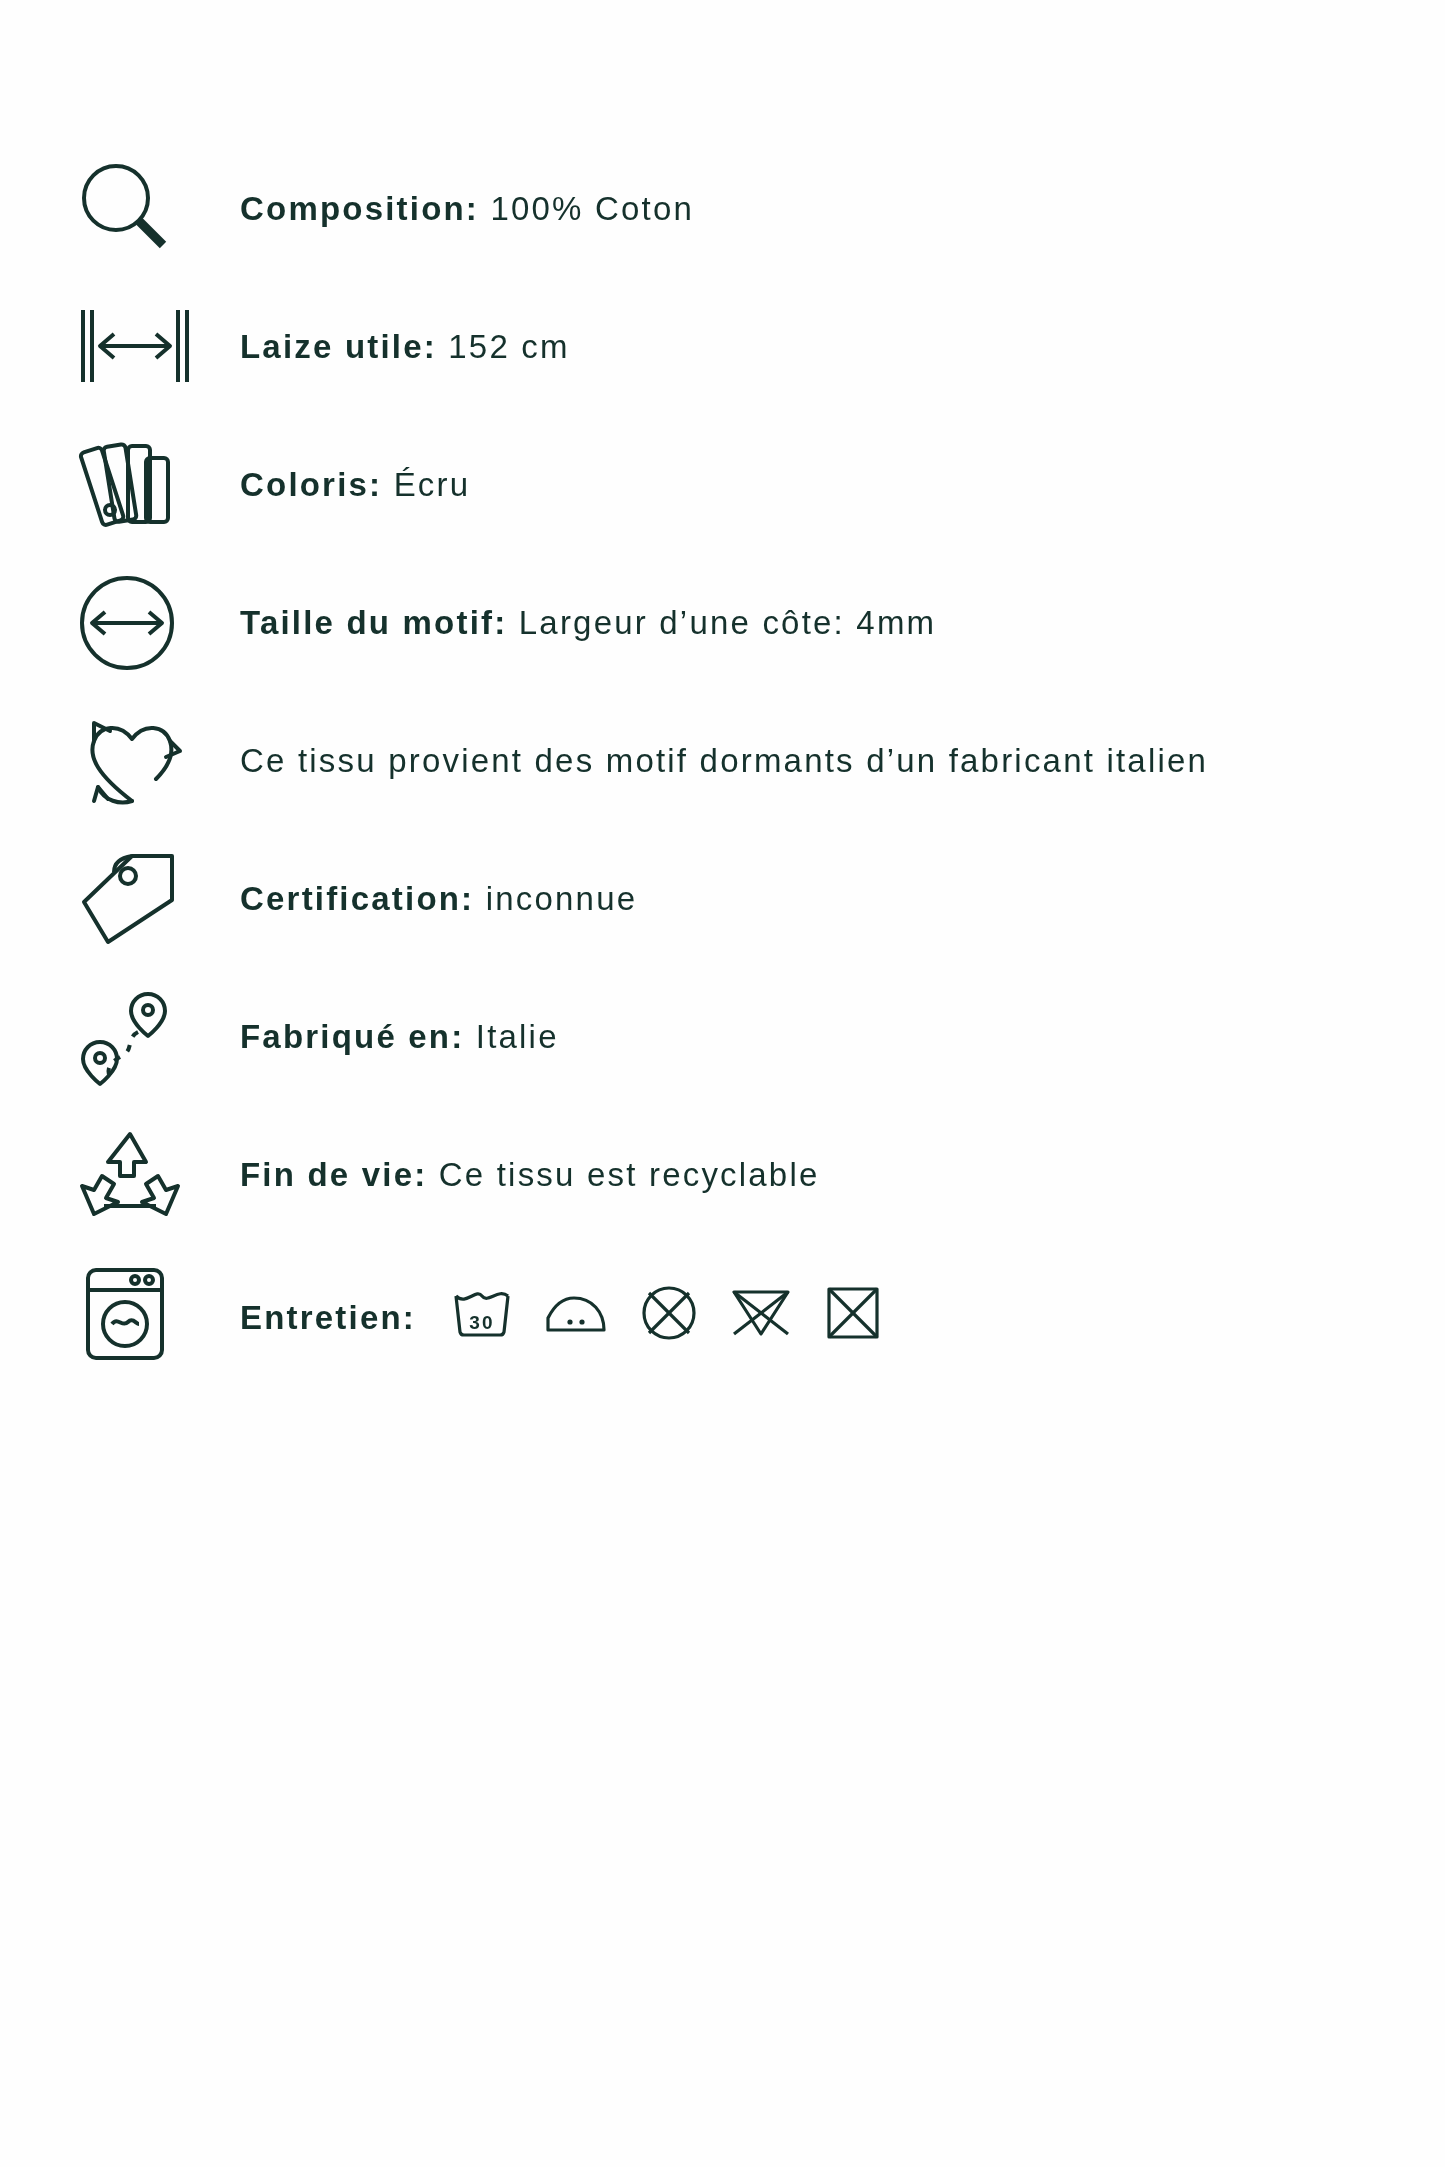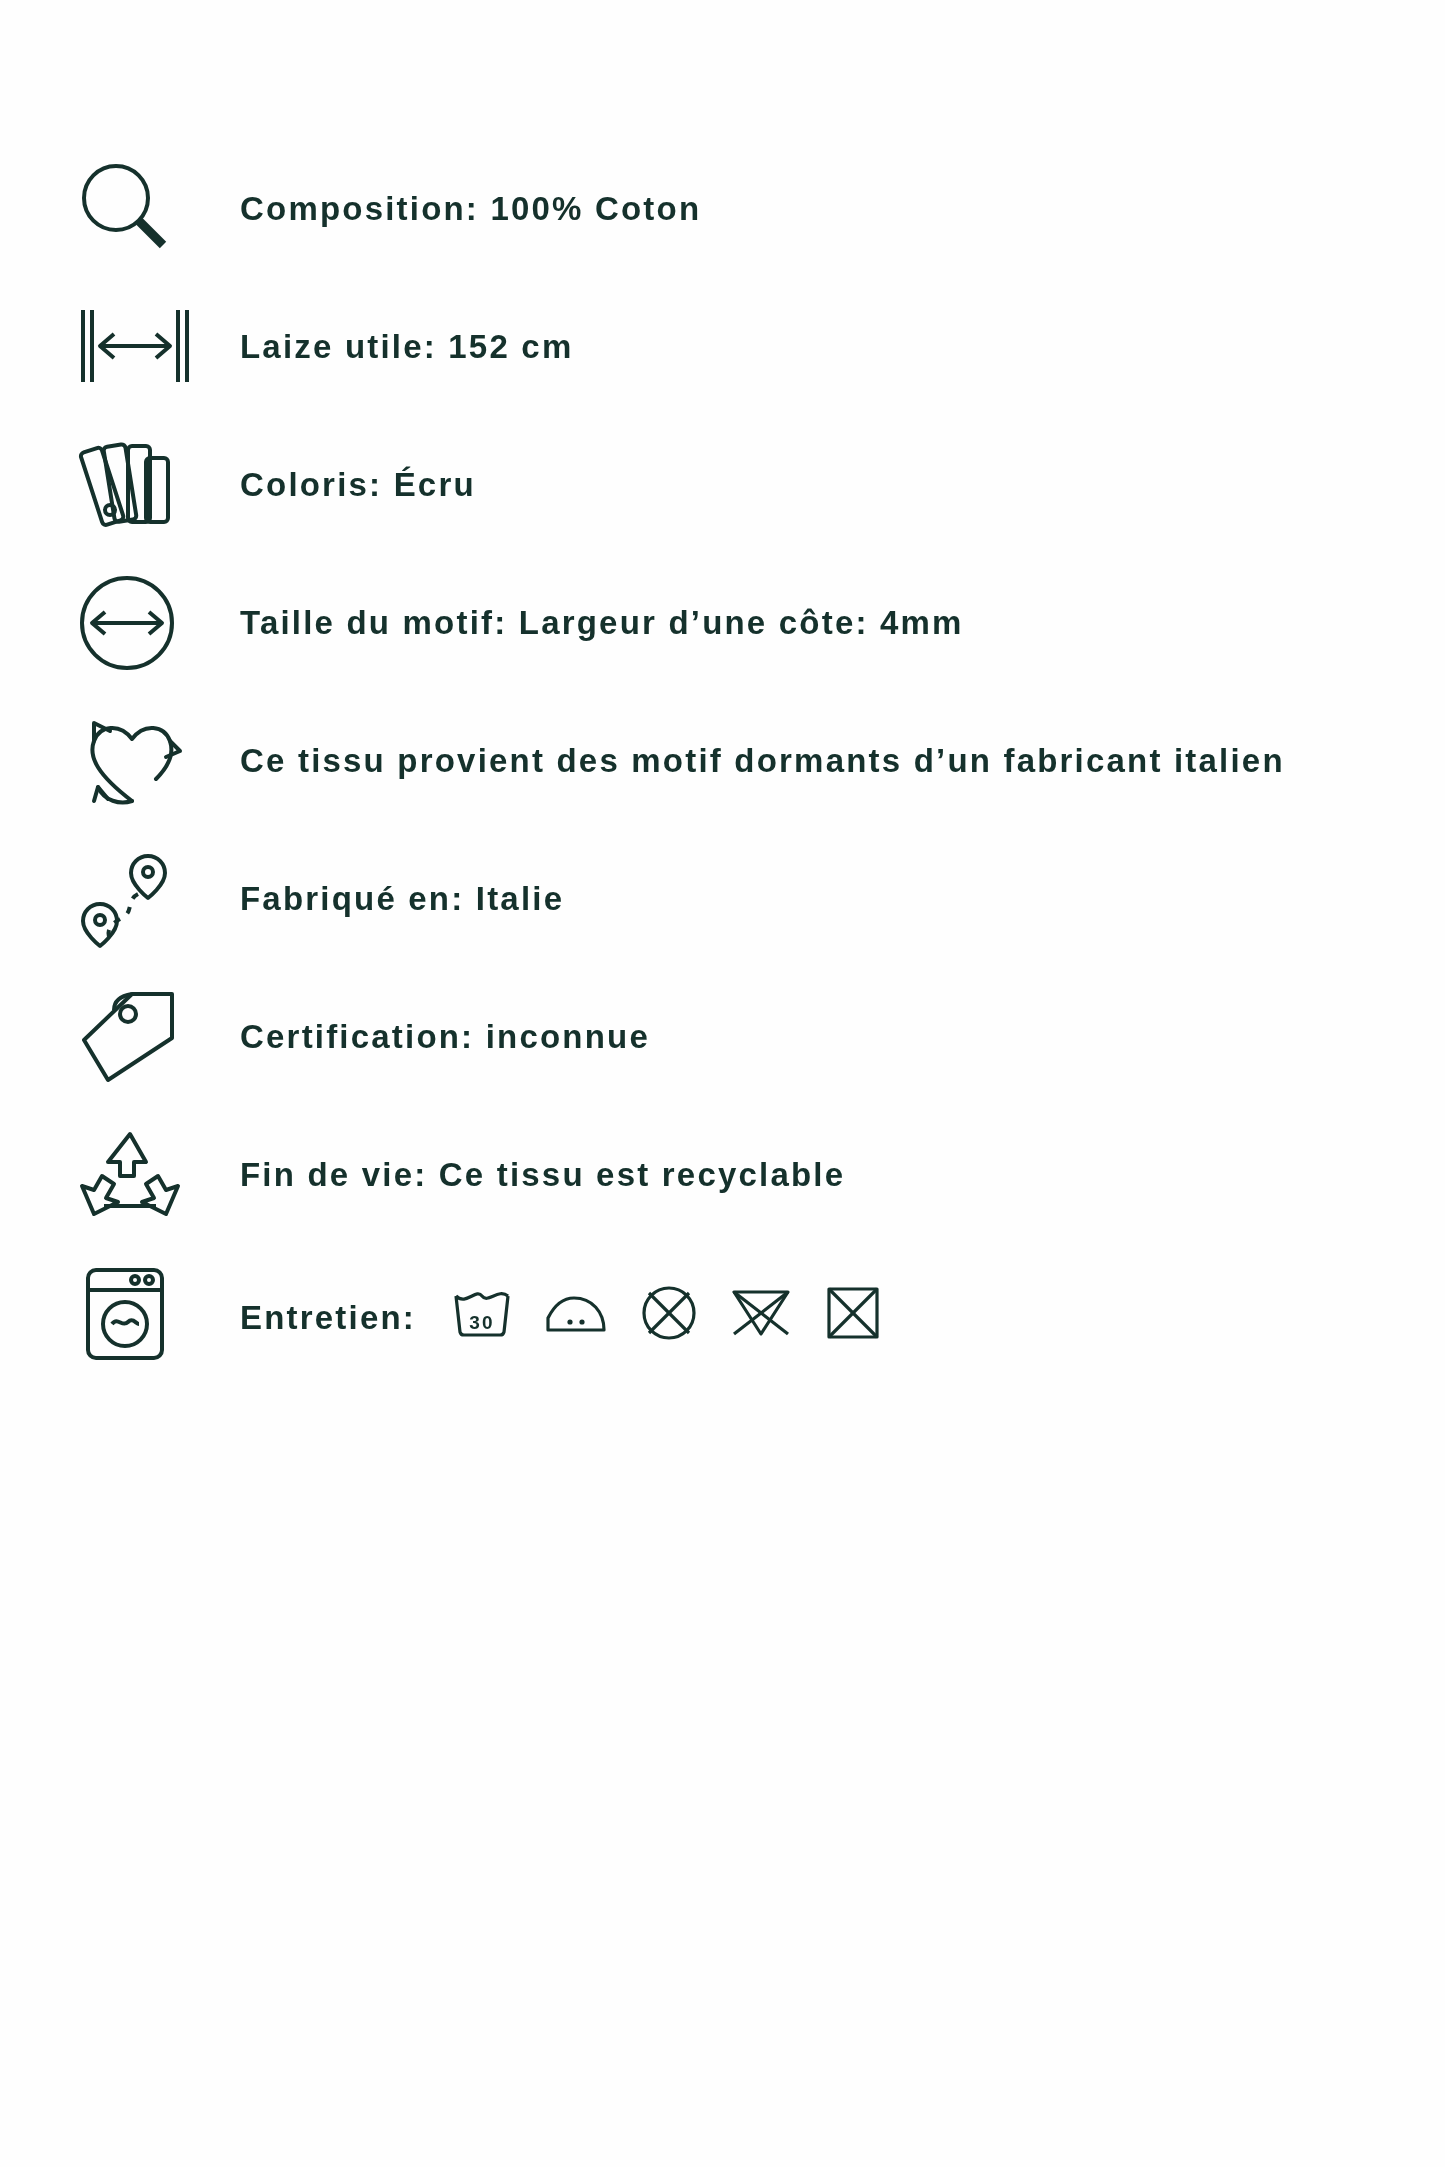--- a/index.html
+++ b/index.html
@@ -48,21 +48,21 @@
     padding-left: 20px;
     font-size: 33px;
     letter-spacing: 2.2px;
     line-height: 1.5;
     color: #15312c;
   }
   .lbl {
     font-weight: bold;
   }
   .val {
-    font-weight: bold;
+    font-weight: normal;
   }
   .multiline {
     max-width: 1120px;
   }
   .care-row .text-cell {
     display: flex;
     align-items: flex-end;
   }
   .care-symbols {
     display: flex;
@@ -156,45 +156,45 @@
           <polyline points="38,98 28,86 24,100"></polyline>
         </svg>
       </div>
       <div class="text-cell multiline">
         <span class="val">Ce tissu provient des motif dormants d’un fabricant italien</span>
       </div>
     </div>
 
     <div class="spec-row">
       <div class="icon-cell">
+        <svg width="120" height="115" viewBox="0 0 120 115" fill="none" stroke="#15312c" stroke-width="4" stroke-linejoin="round">
+          <path d="M62 14 L102 14 L102 58 L38 100 L14 60 Z"></path>
+          <circle cx="58" cy="34" r="8"></circle>
+          <path d="M62 14 C50 16 44 22 44 30"></path>
+        </svg>
+      </div>
+      <div class="text-cell">
+        <span class="lbl">Certification:</span>
+        <span class="val">inconnue</span>
+      </div>
+    </div>
+
+    <div class="spec-row">
+      <div class="icon-cell">
         <svg width="115" height="115" viewBox="0 0 115 115" fill="none" stroke="#15312c" stroke-width="4" stroke-linejoin="round">
           <path d="M78 14 c10 0 17 8 17 17 0 12 -17 25 -17 25 S61 43 61 31 c0 -9 7 -17 17 -17 z"></path>
           <circle cx="78" cy="30" r="5"></circle>
           <path d="M30 62 c10 0 17 8 17 17 0 12 -17 25 -17 25 S13 91 13 79 c0 -9 7 -17 17 -17 z"></path>
           <circle cx="30" cy="78" r="5"></circle>
           <path d="M68 52 C56 58 64 70 52 76 C40 82 36 88 40 98" stroke-dasharray="7 9"></path>
         </svg>
       </div>
       <div class="text-cell">
         <span class="lbl">Fabriqué en:</span>
         <span class="val">Italie</span>
-      </div>
-    </div>
-
-    <div class="spec-row">
-      <div class="icon-cell">
-        <svg width="120" height="115" viewBox="0 0 120 115" fill="none" stroke="#15312c" stroke-width="4" stroke-linejoin="round">
-          <path d="M62 14 L102 14 L102 58 L38 100 L14 60 Z"></path>
-          <circle cx="58" cy="34" r="8"></circle>
-          <path d="M62 14 C50 16 44 22 44 30"></path>
-        </svg>
-      </div>
-      <div class="text-cell">
-        <span class="lbl">Certification:</span>
-        <span class="val">inconnue</span>
       </div>
     </div>
 
     <div class="spec-row">
       <div class="icon-cell">
         <svg width="120" height="115" viewBox="0 0 120 115" fill="none" stroke="#15312c" stroke-width="4" stroke-linejoin="round">
           <path d="M60 16 L76 44 L64 44 L64 58 L50 58 L50 44 L38 44 Z"></path>
           <path d="M24 96 L12 68 L24 72 L32 58 L44 66 L36 80 L48 84 Z"></path>
           <path d="M96 96 L108 68 L96 72 L88 58 L76 66 L84 80 L72 84 Z"></path>
           <path d="M34 88 H86"></path>

